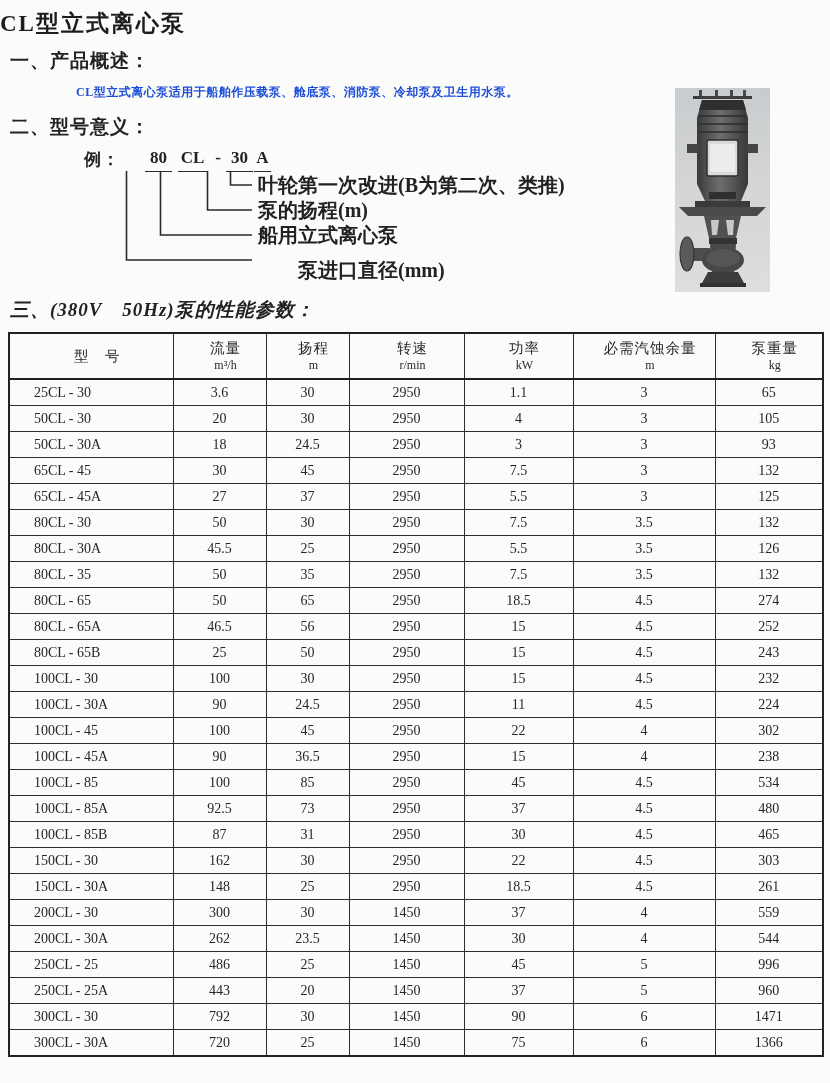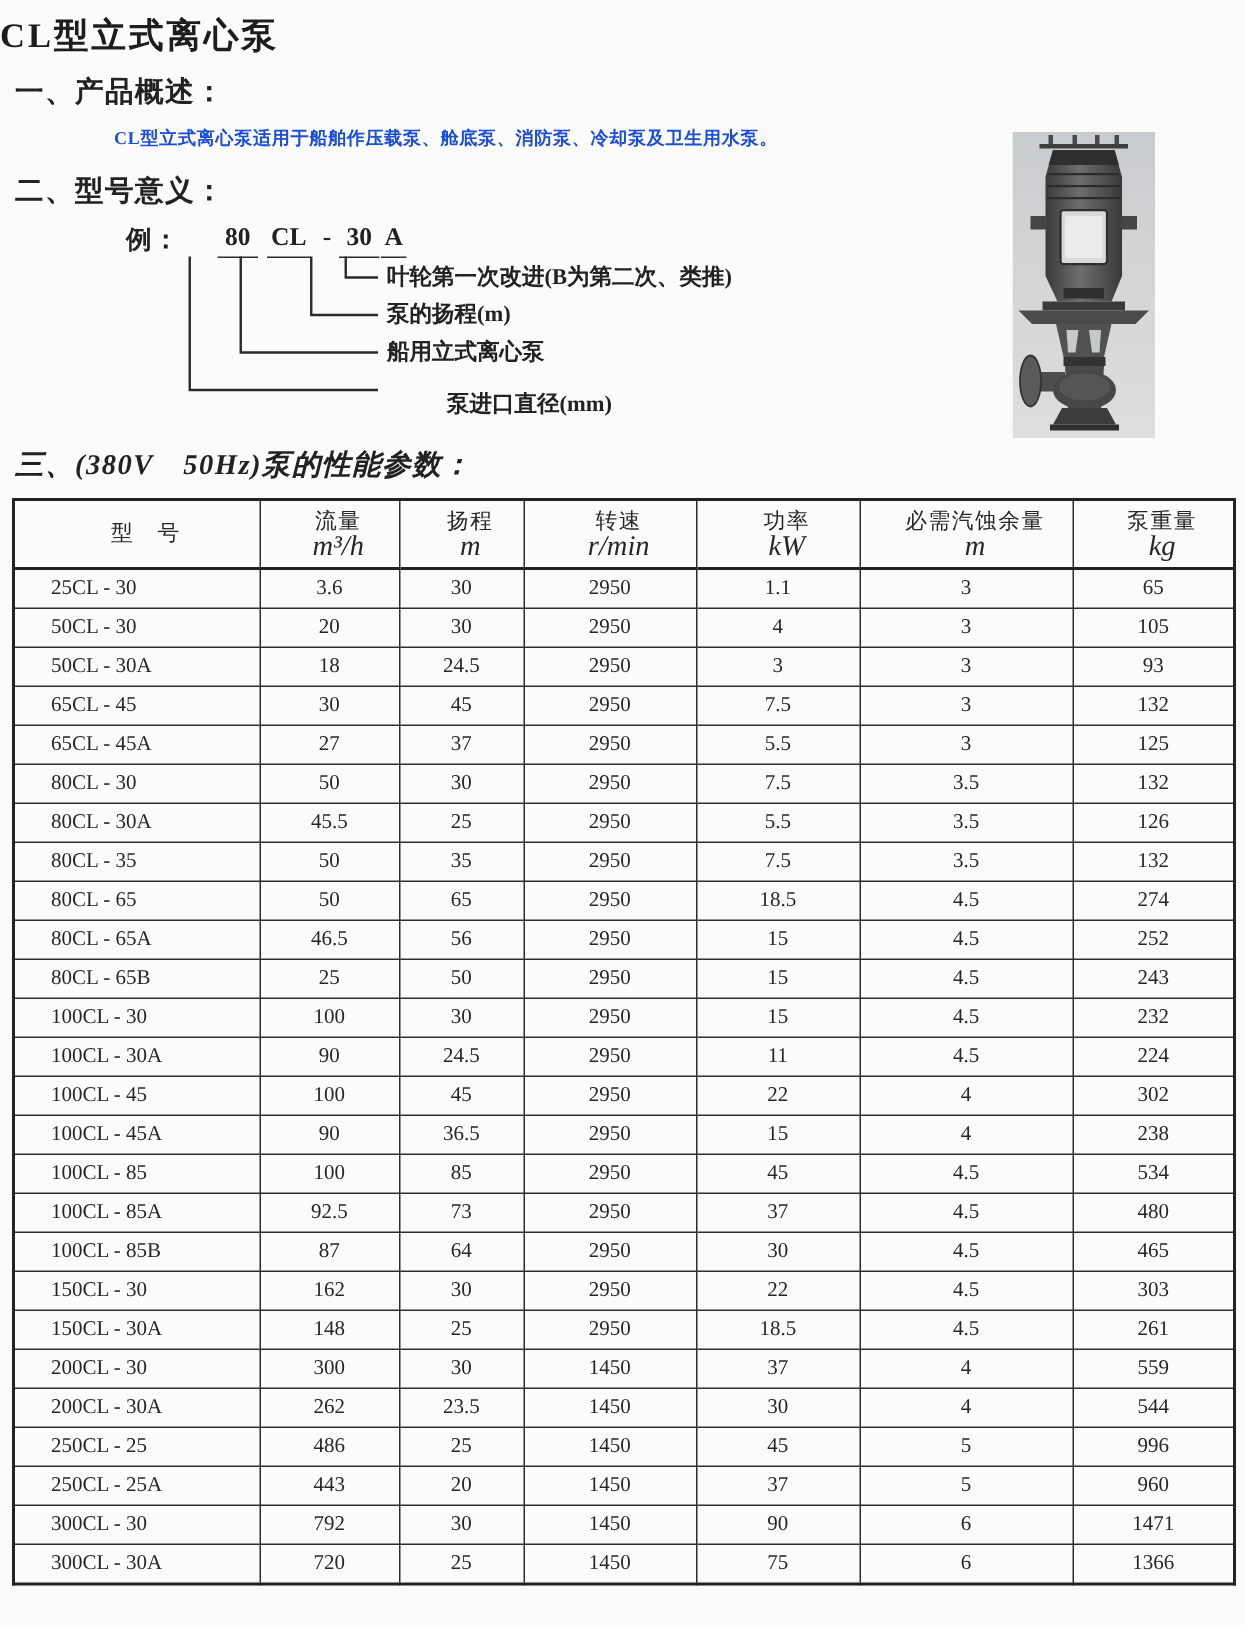--- a/index.html
+++ b/index.html
@@ -38,21 +38,21 @@
     font-size:17px;font-weight:600;color:#222;letter-spacing:1px;
   }
   .tok{
     position:absolute;top:8px;display:inline-block;text-align:center;
     font-size:17px;font-weight:700;color:#222;
     line-height:20px;padding-bottom:3px;margin-left:32px;
   }
   .tok.u{border-bottom:1.6px solid #2a2a2a;}
   .callout{
     position:absolute;left:258px;
-    font-size:15px;font-weight:600;color:#222;line-height:18px;white-space:nowrap;
+    font-size:20px;font-weight:600;color:#222;line-height:18px;white-space:nowrap;
   }
 
   
   .pump-photo{position:absolute;left:675px;top:88px;width:95px;height:204px;}
 
   
   table.perf{
     position:absolute;left:8px;top:332px;width:814px;
     border-collapse:collapse;table-layout:fixed;
     border:2.5px solid #222;
@@ -61,21 +61,21 @@
   table.perf th,table.perf td{
     border:1.5px solid #2e2e2e;
     text-align:center;vertical-align:middle;
     color:#262626;overflow:hidden;white-space:nowrap;
     padding:0 2px;
   }
   table.perf th{height:44px;font-weight:normal;border-bottom:2px solid #222;padding-left:14px;}
   table.perf td{height:25px;font-size:14px;}
   table.perf td.model{text-align:left;padding-left:24px;}
   .ct{font-size:14.5px;line-height:17px;letter-spacing:1px;}
-  .cu{font-size:19px;line-height:16px;font-style:italic;}
+  .cu{font-size:12px;line-height:16px;}
 </style>
 </head>
 <body>
 
 <div class="page">
 
   <h1 class="title">CL型立式离心泵</h1>
 
   <div class="heading h-overview">一、产品概述：</div>
   <div class="body-text">CL型立式离心泵适用于船舶作压载泵、舱底泵、消防泵、冷却泵及卫生用水泵。</div>
@@ -348,21 +348,21 @@
           <td>92.5</td>
           <td>73</td>
           <td>2950</td>
           <td>37</td>
           <td>4.5</td>
           <td>480</td>
         </tr>
         <tr>
           <td class="model">100CL - 85B</td>
           <td>87</td>
-          <td>64</td>
+          <td>31</td>
           <td>2950</td>
           <td>30</td>
           <td>4.5</td>
           <td>465</td>
         </tr>
         <tr>
           <td class="model">150CL - 30</td>
           <td>162</td>
           <td>30</td>
           <td>2950</td>

